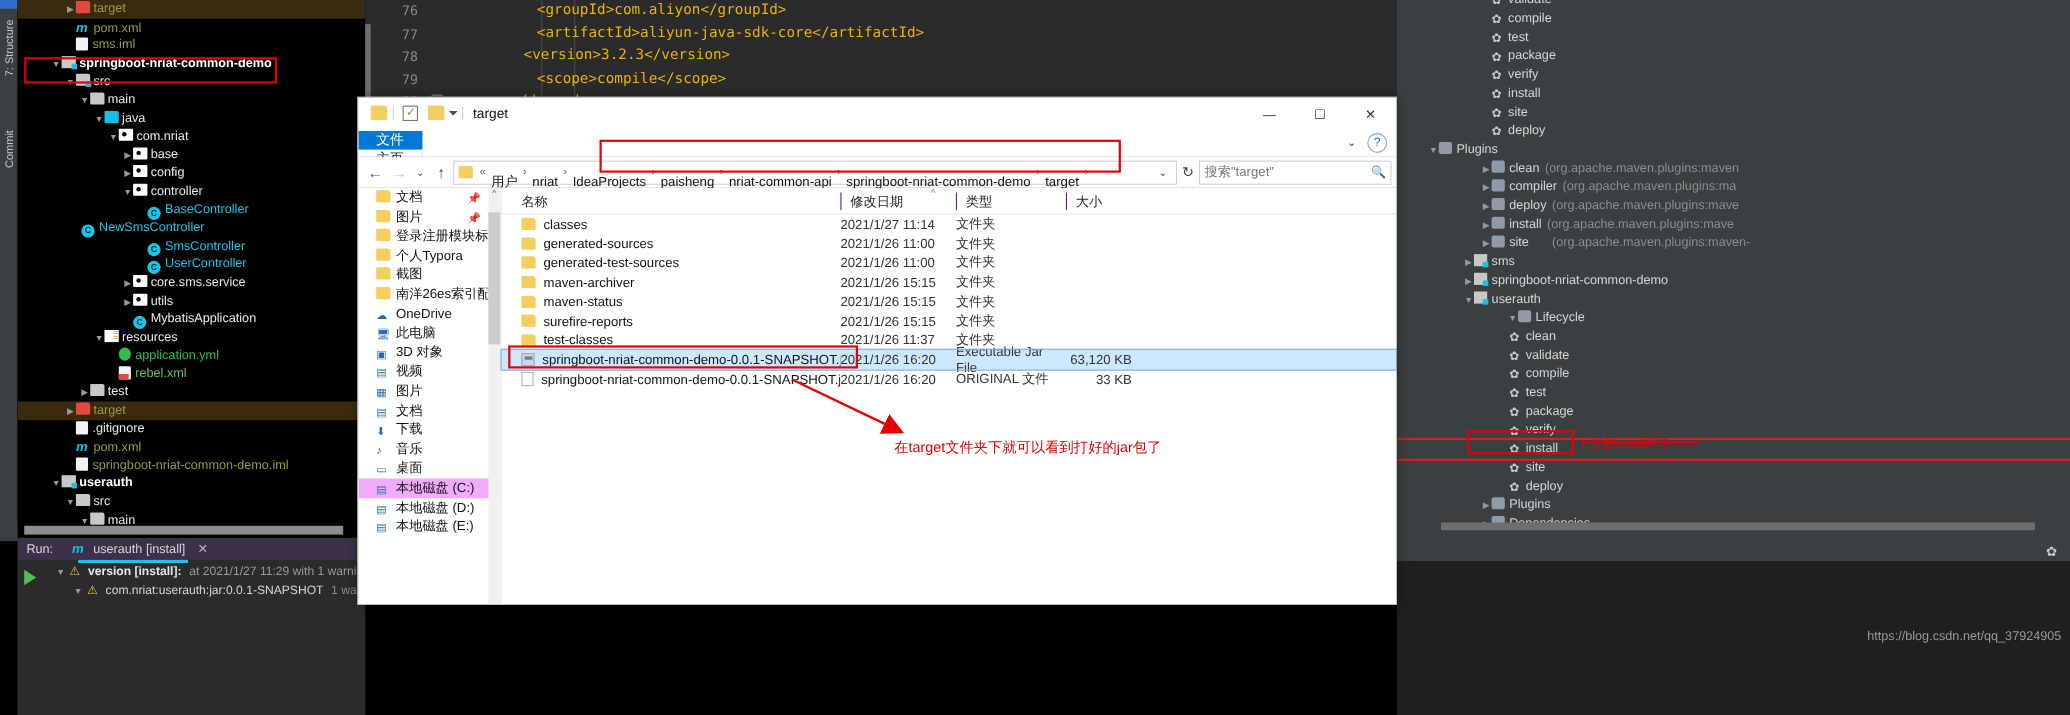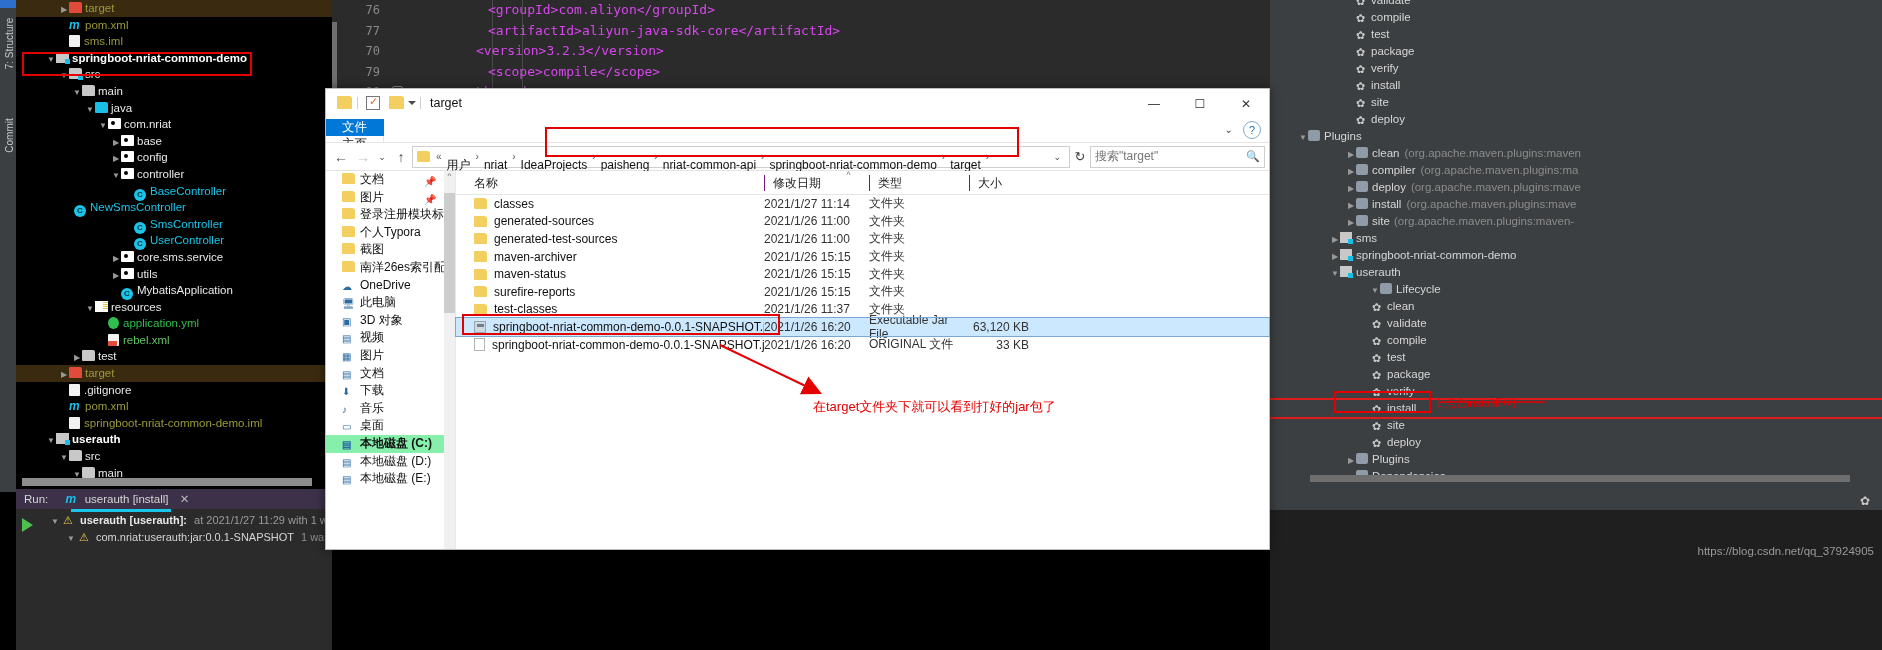--- a/index.html
+++ b/index.html
@@ -62,21 +62,21 @@
   .runrow { height:17px; line-height:17px; white-space:nowrap; }
   .playbtn { position:absolute; left:6px; top:6px; width:0; height:0; border-left:11px solid #4fbf4f;
              border-top:7px solid transparent; border-bottom:7px solid transparent; }
   .warn { display:inline-block; color:#e8c547; margin-right:4px; }
 
   
   #editor { position:absolute; left:332px; top:0; width:938px; height:490px; background:#2b2b2b; color:#c8a05a;
             font-family:"DejaVu Sans Mono", monospace; font-size:13px; }
   .eline { position:relative; height:20.5px; line-height:20.5px; white-space:nowrap; }
   .gutter { position:absolute; left:0; width:48px; text-align:right; color:#888; font-size:12px; }
-  .codetext { position:absolute; left:148px; color:#d946ef; }
+  .codetext { position:absolute; left:148px; color:#eab308; }
   .guide { position:absolute; top:0; bottom:0; width:1px; background:#4a4a4a; }
   .foldminus { position:absolute; left:60px; top:4px; width:11px; height:11px; border:1px solid #888; color:#aaa;
                font-size:9px; line-height:9px; text-align:center; border-radius:2px; }
   .ed-scrollbar { position:absolute; left:0; top:22px; width:5px; height:250px; background:#6e6e6e; }
 
   
   #maven { position:absolute; left:1270px; top:0; width:612px; height:490px; background:#3c3f41; color:#d6d6d6; font-size:11.5px; }
   .mrow { height:17px; line-height:17px; white-space:nowrap; position:relative; }
   .gear { display:inline-block; width:11px; height:11px; margin-right:4px; vertical-align:-1px; position:relative; }
   .gear::before { content:"✿"; color:#c8c8c8; font-size:11px; line-height:11px; }
@@ -85,21 +85,21 @@
   .mmod { display:inline-block; width:12px; height:11px; margin-right:4px; vertical-align:-1px; background:#c8c8c8; position:relative; }
   .mmod::after { content:""; position:absolute; right:-1px; bottom:-1px; width:5px; height:5px; background:#18c0e8; }
   .dim { color:#8c8c8c; }
   .maven-hl { outline:2px solid #e01b1b; }
   .mscroll { position:absolute; left:40px; bottom:8px; width:540px; height:7px; background:#6e6e6e; }
 
   
   #statusbar { position:absolute; left:1270px; top:490px; width:612px; height:20px; background:#3c3f41; }
   #statusgear { position:absolute; right:12px; top:494px; color:#c8c8c8; font-size:12px; }
   #bottomstrip { position:absolute; left:1270px; top:510px; width:612px; height:140px; background:#1f1f1f; }
-  #watermark { position:absolute; right:8px; top:545px; color:#9a9a9a; font-size:11.5px;text-align:right; }
+  #watermark { position:absolute; right:8px; top:573px; color:#9a9a9a; font-size:11.5px;text-align:right; }
 
   
   #explorer { position:absolute; left:325px; top:88px; width:945px; height:462px; background:#ffffff;
               border:1px solid #bdbdbd; box-shadow:0 0 10px rgba(0,0,0,.45); }
   .ex-title { height:30px; background:#ffffff; position:relative; }
   .qa { position:absolute; top:7px; width:15px; height:13px; }
   .qa.f1 { left:11px; background:#f3cf5f; border-radius:1px 3px 1px 1px; }
   .qa.f3 { left:63px; background:#f3cf5f; border-radius:1px 3px 1px 1px; }
   .qa.chk { left:40px; width:14px; height:14px; border:1px solid #767676; background:#fff; }
   .qa.chk::after { content:"✓"; color:#e06b2e; font-size:11px; position:absolute; left:2px; top:-2px; }
@@ -129,21 +129,21 @@
   .crumb { padding:0 3px; white-space:nowrap;margin-top:17px; }
   .crumb-sep { color:#555; padding:0 2px; font-size:10px; }
   .crumbbox .caret { margin-left:auto; color:#444; font-size:9px; padding:0 4px; }
   .refresh { width:20px; text-align:center; color:#444; font-size:13px; }
   .searchbox { width:175px; height:22px; border:1px solid #cfcfcf; display:flex; align-items:center;
                justify-content:space-between; padding:0 4px; font-size:12px; color:#777; }
 
   .ex-body { position:absolute; left:0; right:0; top:82px; bottom:0; display:flex; background:#fff; }
   .ex-nav { width:130px; border-right:1px solid #e8e8e8; position:relative; overflow:hidden; font-size:12px; }
   .navitem { height:17.6px; line-height:17.6px; padding-left:16px; color:#111; white-space:nowrap; position:relative; }
-  .navitem.sel { background:#86efac;font-weight:bold; }
+  .navitem.sel { background:#f0abfc; }
   .nitem-ico { display:inline-block; width:13px; height:11px; margin-right:5px; vertical-align:-1px; }
   .ic-folder { background:#f3cf5f; border-radius:1px 3px 1px 1px; }
   .pin { position:absolute; right:18px; top:2px; color:#6a6a6a; font-size:10px; }
   .nav-sb { position:absolute; right:0; top:0; width:11px; bottom:0; background:#f0f0f0; }
   .nav-sb .thumb { position:absolute; left:0; top:22px; width:11px; height:120px; background:#cdcdcd; }
   .nav-sb .up { position:absolute; left:0; top:0; width:11px; height:14px; color:#5a5a5a; font-size:8px; text-align:center; }
 
   .ex-list { flex:1; position:relative; }
   .collapse-mark { position:absolute; left:48%; top:-1px; color:#777; font-size:9px; }
   .cols { height:24px; display:flex; align-items:center; border-bottom:1px solid #e6e6e6; font-size:12px; color:#222; }
@@ -227,21 +227,21 @@
       <span class="mico" style="margin-left:14px;">m</span>
       <span class="tabsel">userauth [install]</span>
       <span style="margin-left:8px;color:#bbb;">✕</span>
     </div>
     <div class="runtab-uline"></div>
     <div class="runbody">
       <div class="playbtn"></div>
       <div class="runrow" style="padding-left:34px;">
         <span class="arrow">▼</span>
         <span class="warn">⚠</span>
-        <b style="color:#e8e8e8;">userauth [userauth]:</b>
+        <b style="color:#e8e8e8;">version [install]:</b>
         <span class="dim" style="color:#9a9a9a;margin-left:4px;">at 2021/1/27 11:29 with 1 warnin</span>
       </div>
       <div class="runrow" style="padding-left:50px;">
         <span class="arrow">▼</span>
         <span class="warn">⚠</span>
         <span style="color:#d6d6d6;">com.nriat:userauth:jar:0.0.1-SNAPSHOT</span>
         <span class="dim" style="margin-left:4px;">1 warni</span>
       </div>
     </div>
   </div>
@@ -253,21 +253,21 @@
     <div id="editor-lines">
         <div class="eline">
           <span class="gutter">76</span>
           <span class="codetext" style="left:156px">&lt;groupId&gt;com.aliyon&lt;/groupId&gt;</span>
         </div>
         <div class="eline">
           <span class="gutter">77</span>
           <span class="codetext" style="left:156px">&lt;artifactId&gt;aliyun-java-sdk-core&lt;/artifactId&gt;</span>
         </div>
         <div class="eline">
-          <span class="gutter">70</span>
+          <span class="gutter">78</span>
           <span class="codetext" style="left:144px">&lt;version&gt;3.2.3&lt;/version&gt;</span>
         </div>
         <div class="eline">
           <span class="gutter">79</span>
           <span class="codetext" style="left:156px">&lt;scope&gt;compile&lt;/scope&gt;</span>
         </div>
         <div class="eline">
           <span class="gutter">80</span>
           <span class="foldminus">−</span>
           <span class="codetext" style="left:132px">&lt;/dependency&gt;</span>
@@ -283,21 +283,21 @@
         <div class="mrow" style="padding-left:76px"><span class="marr">&nbsp;</span><span class="gear"></span><span>package</span></div>
         <div class="mrow" style="padding-left:76px"><span class="marr">&nbsp;</span><span class="gear"></span><span>verify</span></div>
         <div class="mrow" style="padding-left:76px"><span class="marr">&nbsp;</span><span class="gear"></span><span>install</span></div>
         <div class="mrow" style="padding-left:76px"><span class="marr">&nbsp;</span><span class="gear"></span><span>site</span></div>
         <div class="mrow" style="padding-left:76px"><span class="marr">&nbsp;</span><span class="gear"></span><span>deploy</span></div>
         <div class="mrow" style="padding-left:28px"><span class="marr">▼</span><span class="mplug"></span><span>Plugins</span></div>
         <div class="mrow" style="padding-left:76px"><span class="marr">▶</span><span class="mplug"></span><span>clean</span><span class="dim" style="margin-left:5px">(org.apache.maven.plugins:maven</span></div>
         <div class="mrow" style="padding-left:76px"><span class="marr">▶</span><span class="mplug"></span><span>compiler</span><span class="dim" style="margin-left:5px">(org.apache.maven.plugins:ma</span></div>
         <div class="mrow" style="padding-left:76px"><span class="marr">▶</span><span class="mplug"></span><span>deploy</span><span class="dim" style="margin-left:5px">(org.apache.maven.plugins:mave</span></div>
         <div class="mrow" style="padding-left:76px"><span class="marr">▶</span><span class="mplug"></span><span>install</span><span class="dim" style="margin-left:5px">(org.apache.maven.plugins:mave</span></div>
-        <div class="mrow" style="padding-left:76px"><span class="marr">▶</span><span class="mplug"></span><span>site</span><span class="dim" style="margin-left:4px">(org.apache.maven.plugins:maven-</span></div>
+        <div class="mrow" style="padding-left:76px"><span class="marr">▶</span><span class="mplug"></span><span>site</span><span class="dim" style="margin-left:21px">(org.apache.maven.plugins:maven-</span></div>
         <div class="mrow" style="padding-left:60px"><span class="marr">▶</span><span class="mmod"></span><span>sms</span></div>
         <div class="mrow" style="padding-left:60px"><span class="marr">▶</span><span class="mmod"></span><span>springboot-nriat-common-demo</span></div>
         <div class="mrow" style="padding-left:60px"><span class="marr">▼</span><span class="mmod"></span><span>userauth</span></div>
         <div class="mrow" style="padding-left:100px"><span class="marr">▼</span><span class="mplug"></span><span>Lifecycle</span></div>
         <div class="mrow" style="padding-left:92px"><span class="marr">&nbsp;</span><span class="gear"></span><span>clean</span></div>
         <div class="mrow" style="padding-left:92px"><span class="marr">&nbsp;</span><span class="gear"></span><span>validate</span></div>
         <div class="mrow" style="padding-left:92px"><span class="marr">&nbsp;</span><span class="gear"></span><span>compile</span></div>
         <div class="mrow" style="padding-left:92px"><span class="marr">&nbsp;</span><span class="gear"></span><span>test</span></div>
         <div class="mrow" style="padding-left:92px"><span class="marr">&nbsp;</span><span class="gear"></span><span>package</span></div>
         <div class="mrow" style="padding-left:92px"><span class="marr">&nbsp;</span><span class="gear"></span><span>verify</span></div>

